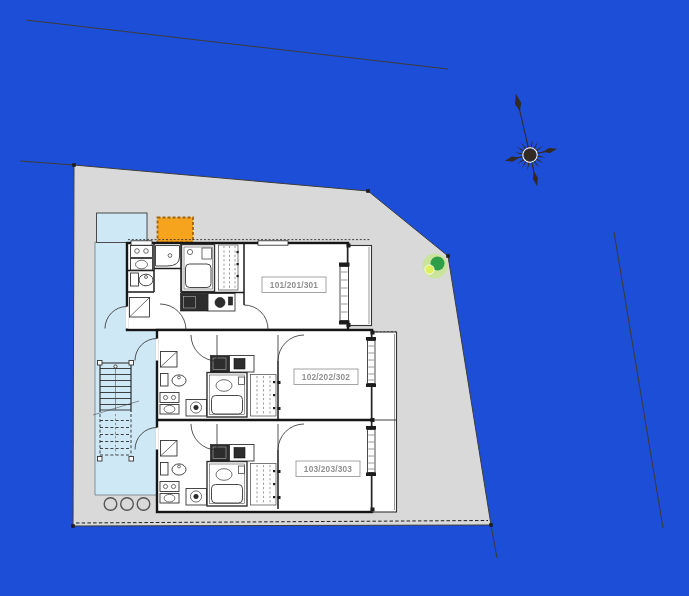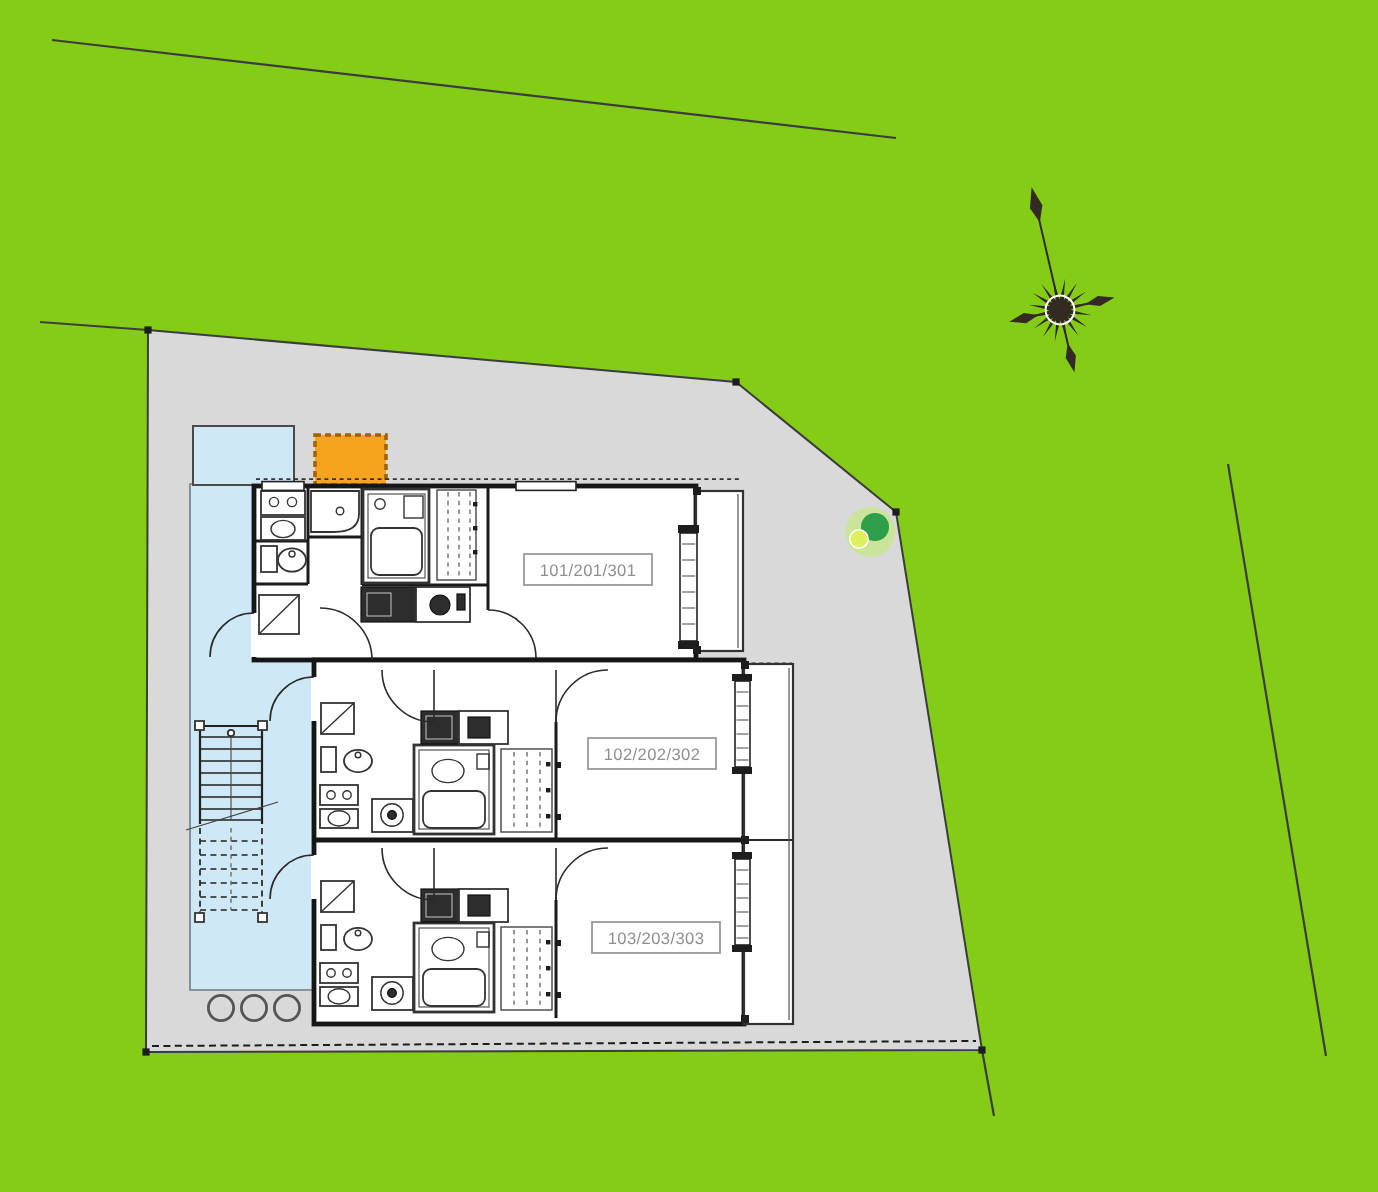--- a/index.html
+++ b/index.html
@@ -1,17 +1,17 @@
 <!DOCTYPE html>
 <html style="--site-fill: #d9d9d9; --walkway-fill: #cfe8f6; --parking-fill: #f6a31e; --parking-border: #a06400; --tree-outer: #cbe49b; --tree-inner: #2f9e48; --tree-accent: #dff05e;"><head>
 <meta charset="utf-8">
 <style>
   html,body{margin:0;padding:0;background:#fff;}
-  .canvas{position:relative;width:689px;height:596px;background:#84cc16;overflow:hidden;
-          font-family:"Liberation Sans", sans-serif;}
+  .canvas{position:relative;width:689px;height:596px;background:#1d4ed8;overflow:hidden;
+          font-family:"Liberation Sans", sans-serif;font-weight:bold;}
   svg{display:block;}
   .site-fill{fill:var(--site-fill,#d9d9d9);stroke:#3c3c3c;stroke-width:1;}
   .walk{fill:var(--walkway-fill,#cfe8f6);stroke:#6b7b85;stroke-width:.8;}
   .walk-rect{fill:var(--walkway-fill,#cfe8f6);stroke:#4a4a4a;stroke-width:1;}
   .park{fill:var(--parking-fill,#f6a31e);stroke:var(--parking-border,#a06400);
         stroke-width:1.8;stroke-dasharray:3 2;}
   .wall{fill:#ffffff;stroke:#161616;stroke-width:2.4;}
   .wall-line{stroke:#161616;stroke-width:2.4;fill:none;}
   .iwall{stroke:#1a1a1a;stroke-width:1.5;fill:none;}
   .thin{stroke:#2a2a2a;stroke-width:.9;fill:none;}

